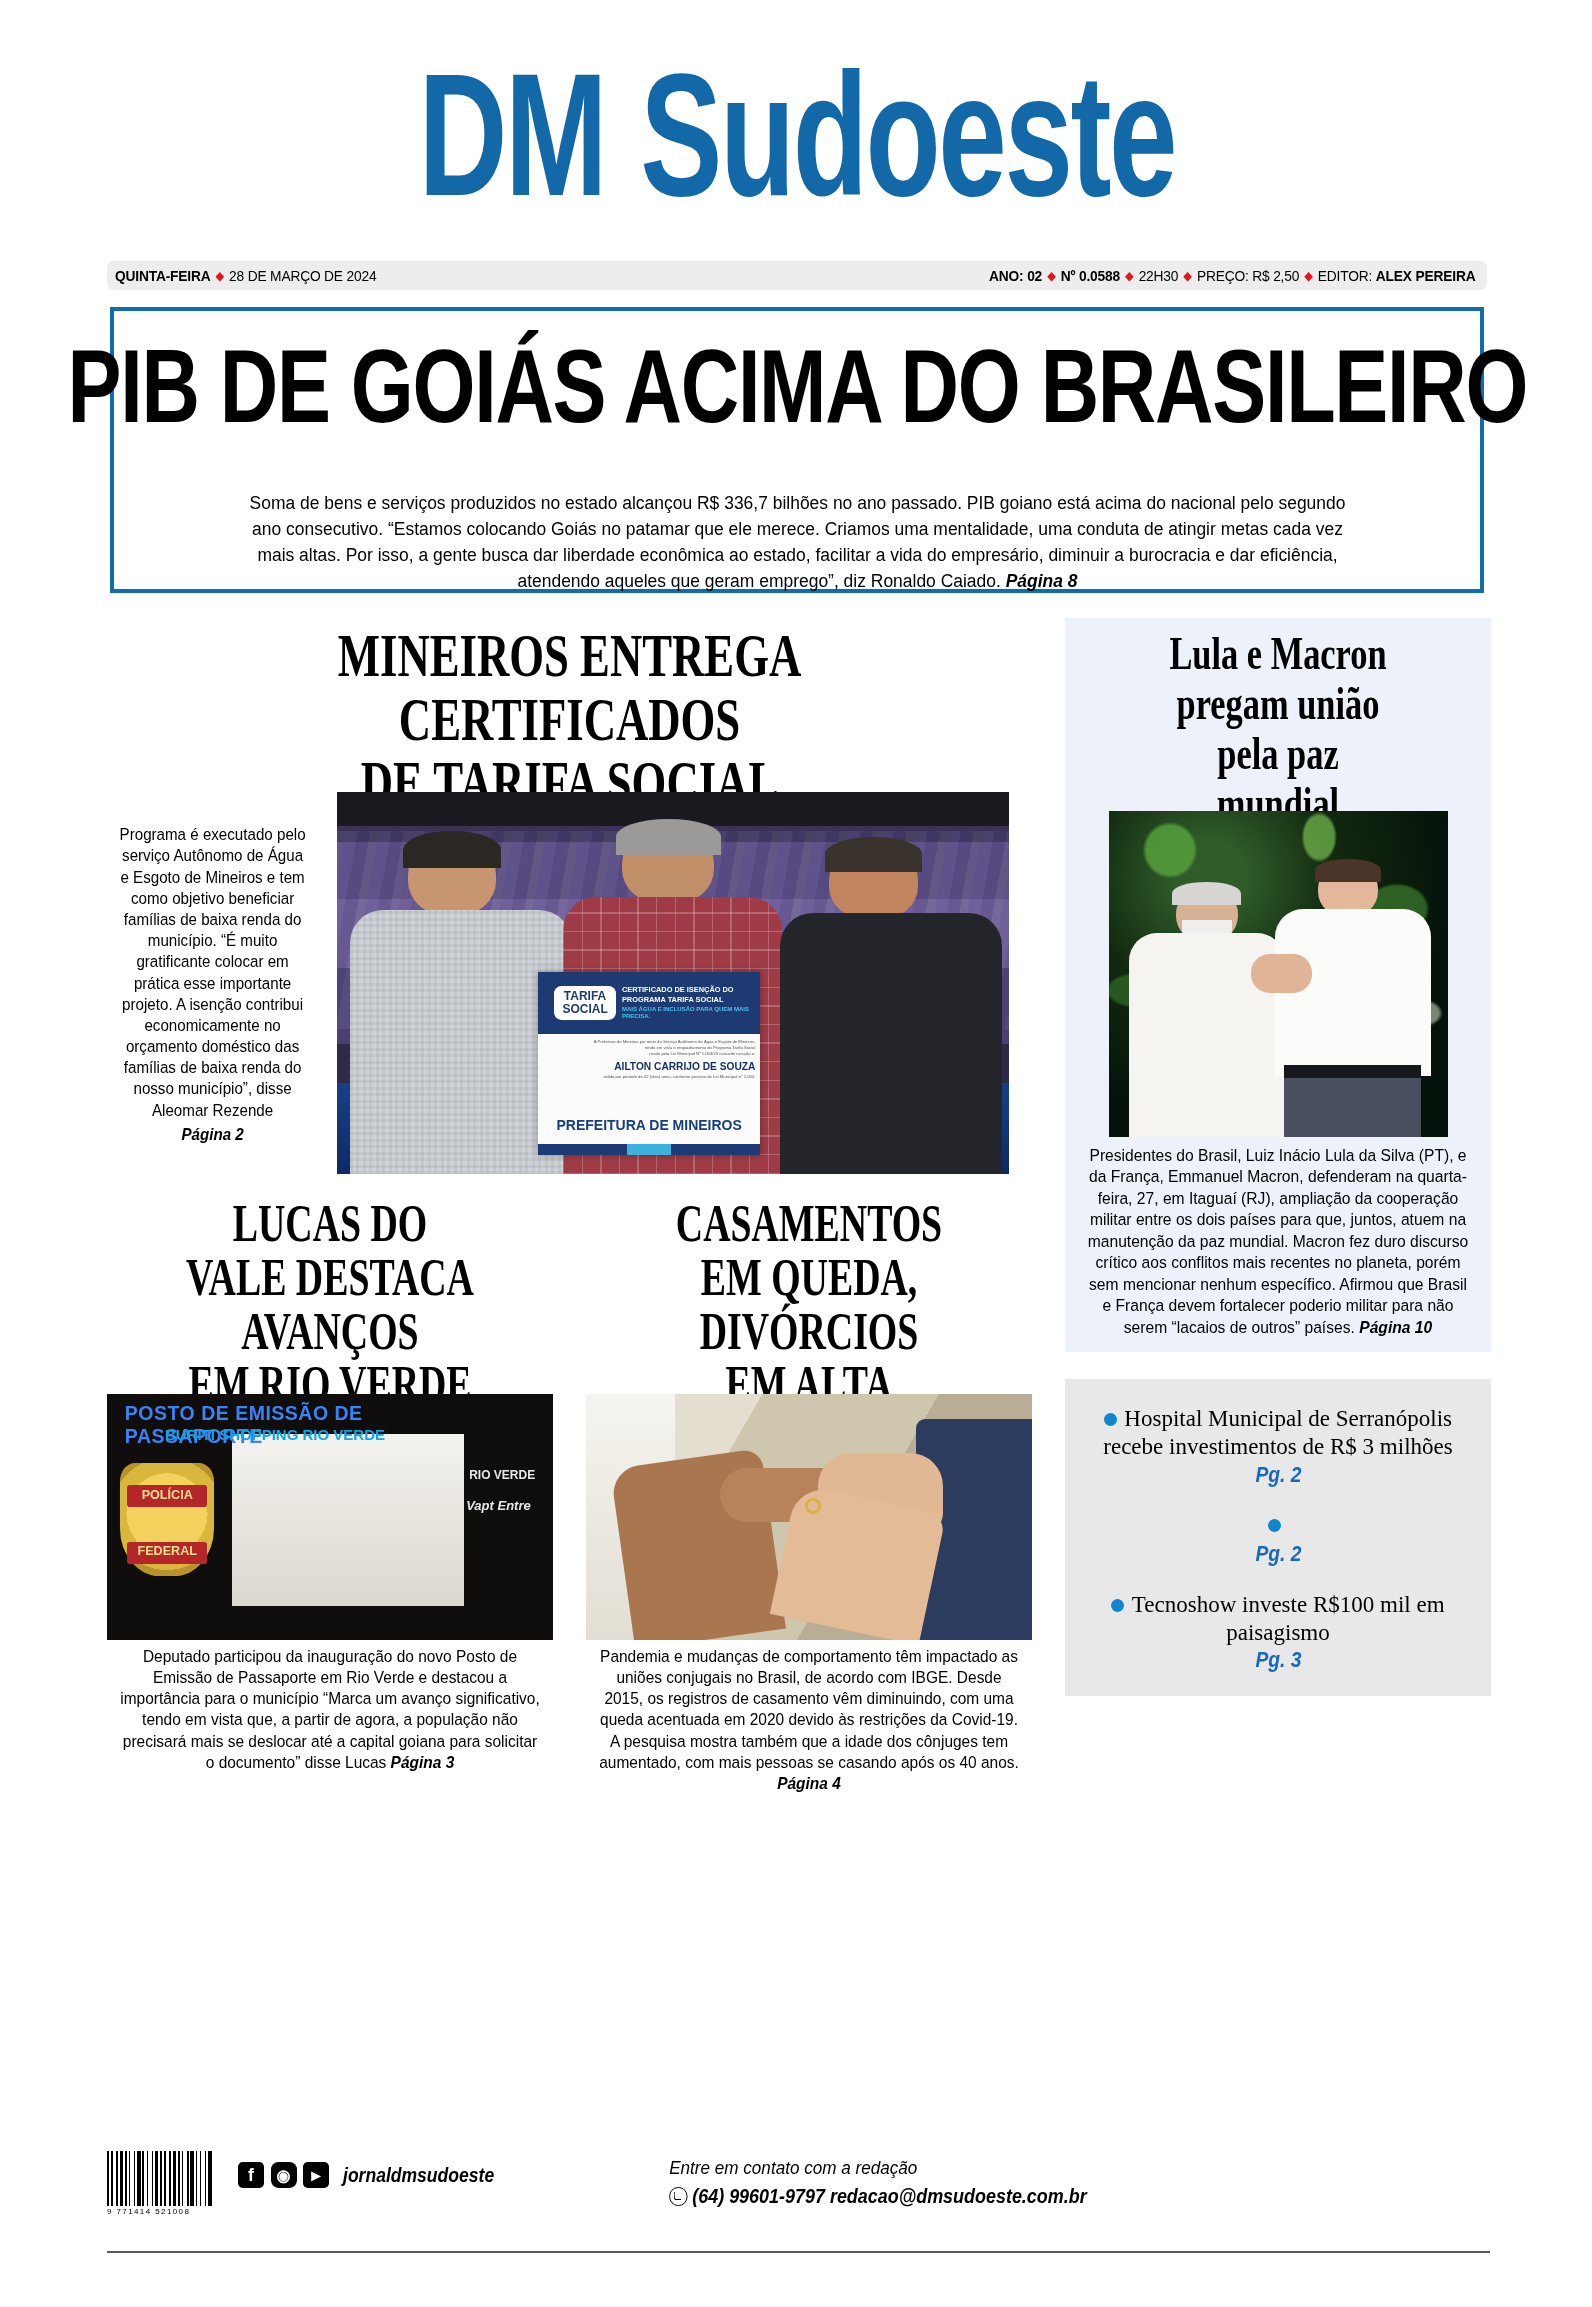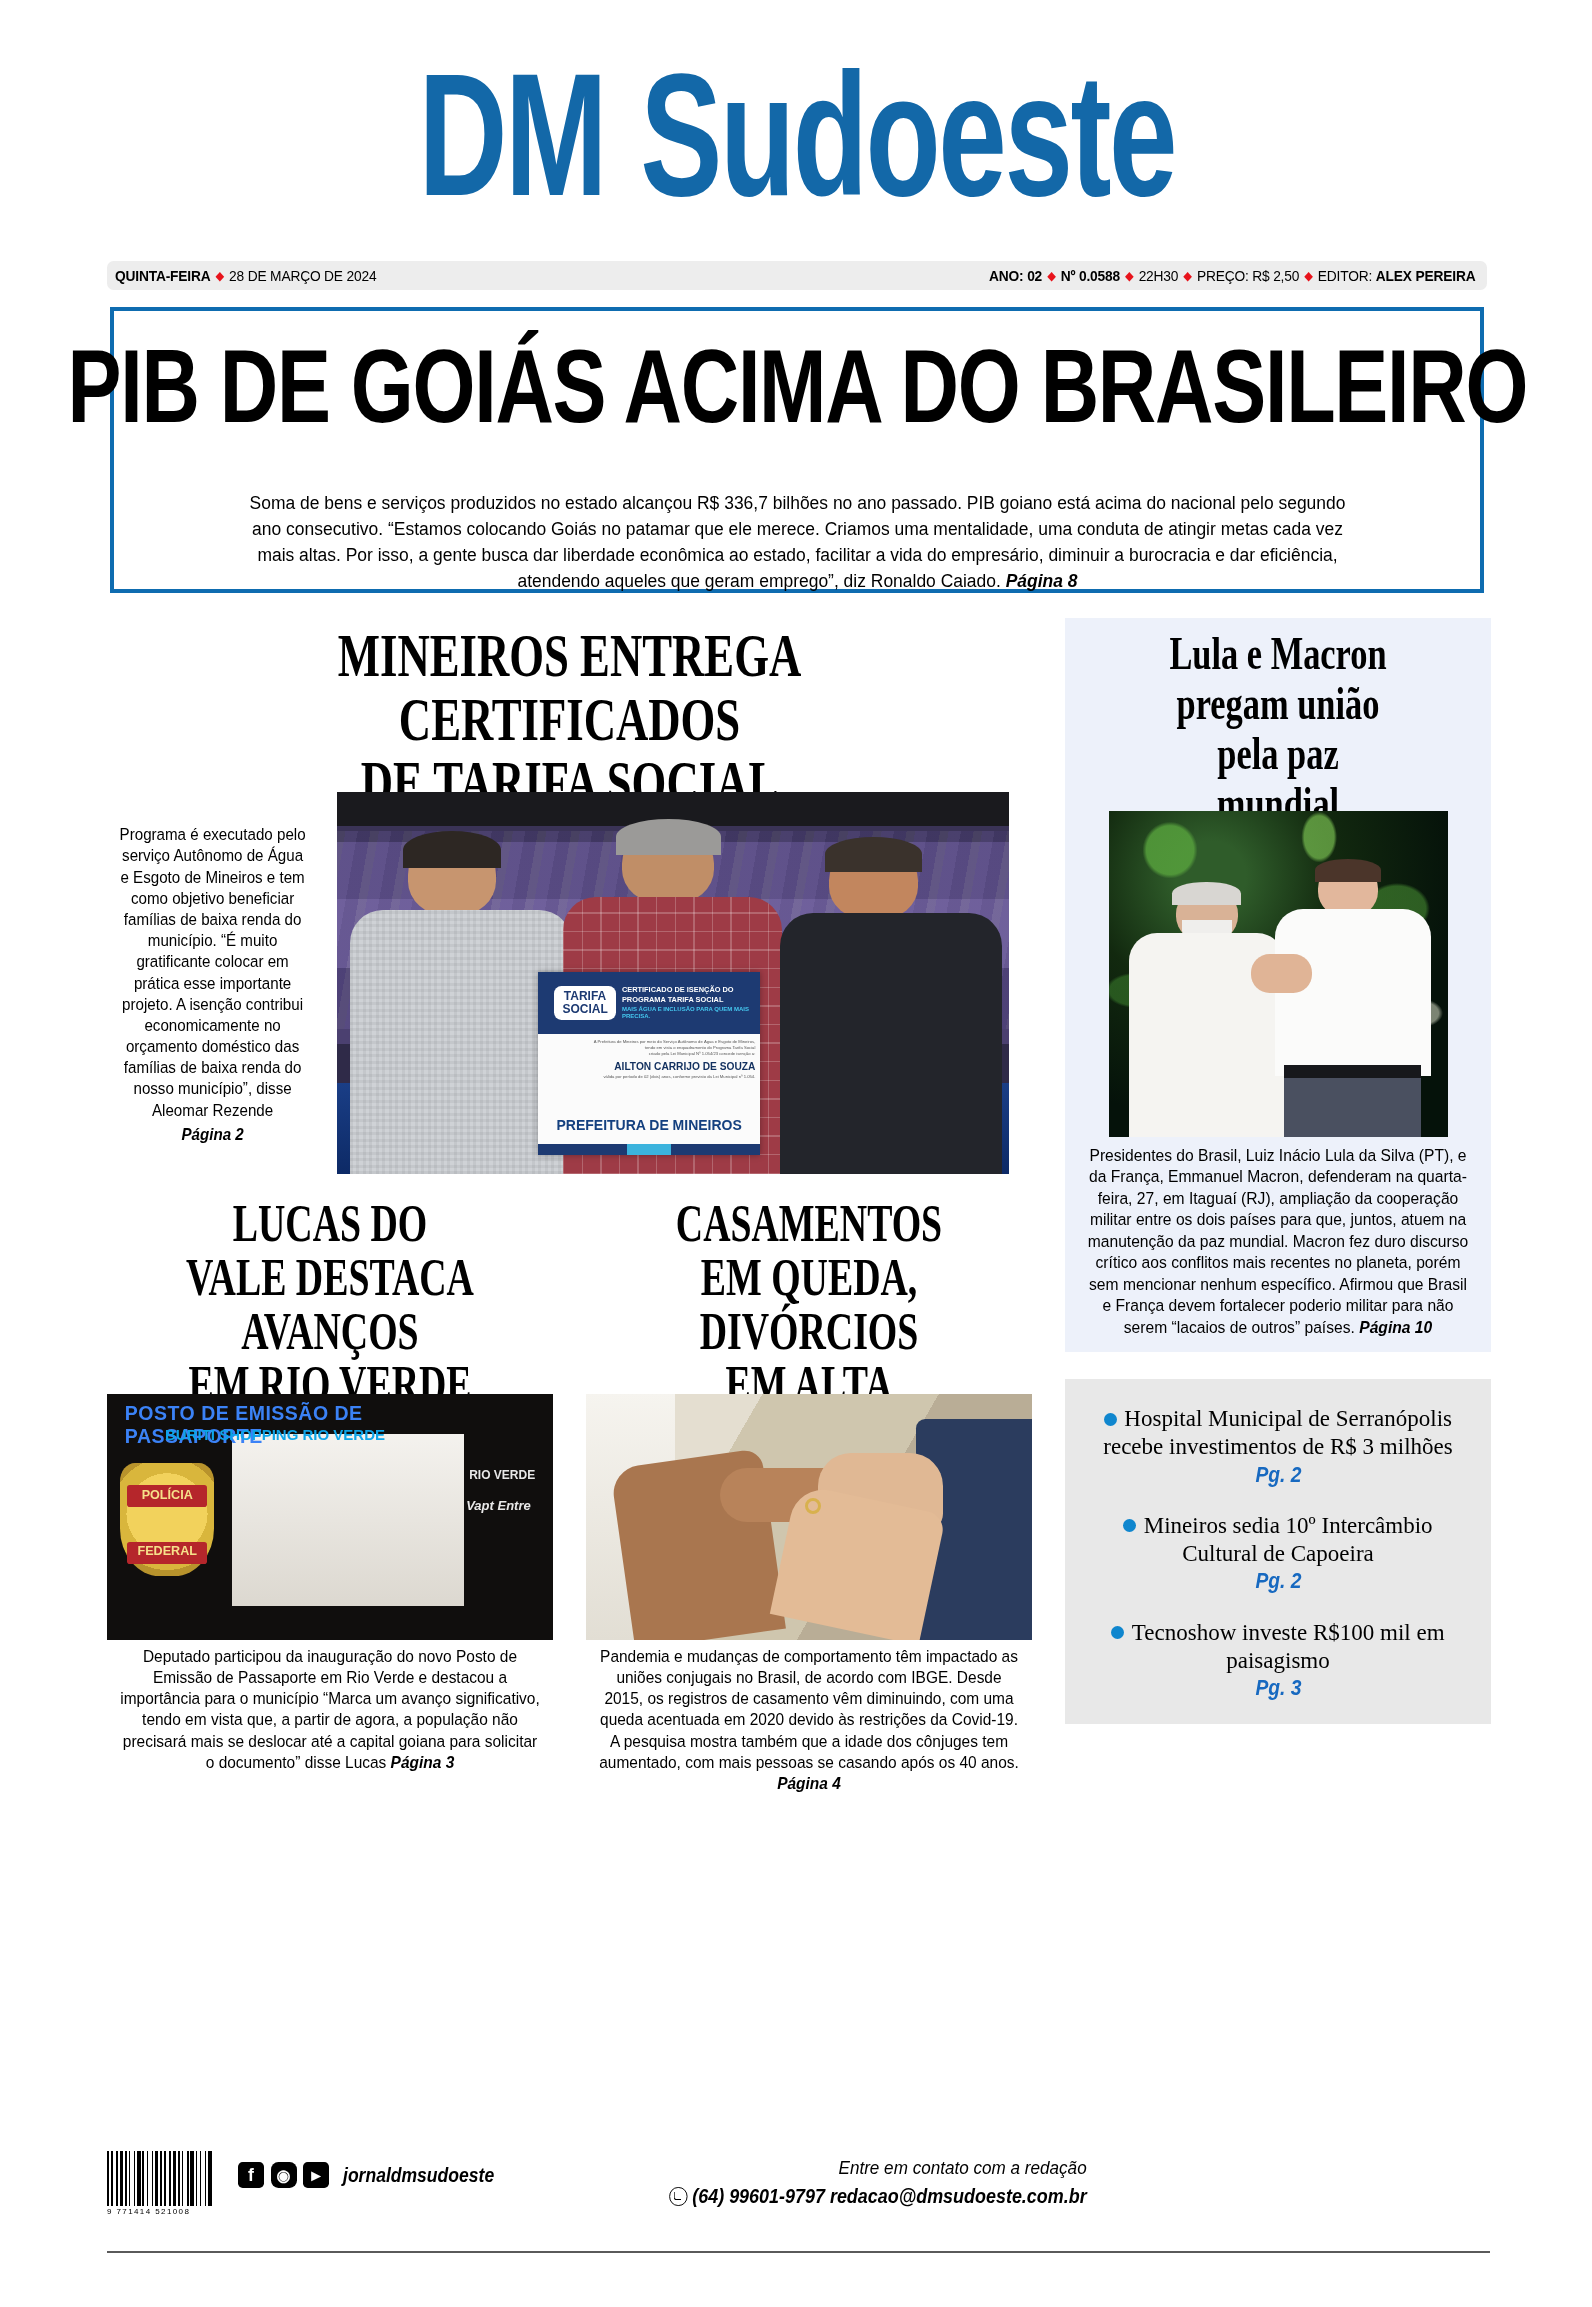--- a/index.html
+++ b/index.html
@@ -317,21 +317,21 @@
     letter-spacing: 1.4px; margin-top: 0.9px; }
   .social { display:flex; align-items:center; margin-left: 26px; padding-top: 11px; }
   .sicon { width: 26px; height: 26px; background:#000; color:#fff;
      border-radius: 4.7px; display:flex; align-items:center; justify-content:center;
      font-family:"Liberation Sans",sans-serif; font-weight:bold; font-size: 17.7px;
      margin-right: 6.5px; }
   .sicon.ig { border-radius: 7.4px; font-size: 16px; }
   .shandle { font-family:"Liberation Sans",sans-serif; font-style: italic;
      font-weight: bold; font-size: 19.5px; margin-left: 7.4px;
      transform: scaleX(0.9); transform-origin: left center; }
-  .contact { margin-left: 140px; text-align:right; padding-top: 5.6px; }
+  .contact { margin-left: 140px; text-align:left; padding-top: 5.6px; }
   .contact-1 { font-family:"Liberation Sans",sans-serif; font-style: italic;
      font-size: 18.6px; transform: scaleX(0.92); }
   .contact-2 { font-family:"Liberation Sans",sans-serif; font-weight: bold;
      font-style: italic; font-size: 19.5px; margin-top: 6.5px;
      display:flex; align-items:center; justify-content:center;
      transform: scaleX(0.92); }
   .wa { width: 19.5px; height: 19.5px; border: 1.9px solid #000; border-radius: 50%;
      margin-right: 5.6px; position: relative; }
   .wa::after { content:""; position:absolute; left: 3.7px; top: 3.7px;
      width: 7.4px; height: 7.4px; border-left: 1.9px solid #000;
@@ -559,21 +559,21 @@
           <span class="pgref">Página 10</span>
         </div>
       </div>
 
       <div class="panel-gray">
         <div class="bullet-item">
           <span class="bdot"></span><span>Hospital Municipal de Serranópolis recebe investimentos de R$ 3 milhões</span>
           <span class="bpg">Pg. 2</span>
         </div>
         <div class="bullet-item">
-          <span class="bdot"></span><span>Mineiros sedia 10º Intercâmbio Cultural de Capoeira</span>
+          <span class="bdot"></span>
           <span class="bpg">Pg. 2</span>
         </div>
         <div class="bullet-item">
           <span class="bdot"></span><span>Tecnoshow investe R$100 mil em paisagismo</span>
           <span class="bpg">Pg. 3</span>
         </div>
       </div>
     </div>
   </div>
 

